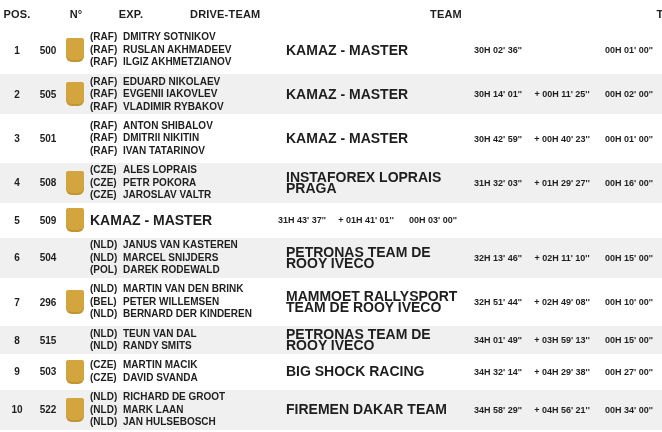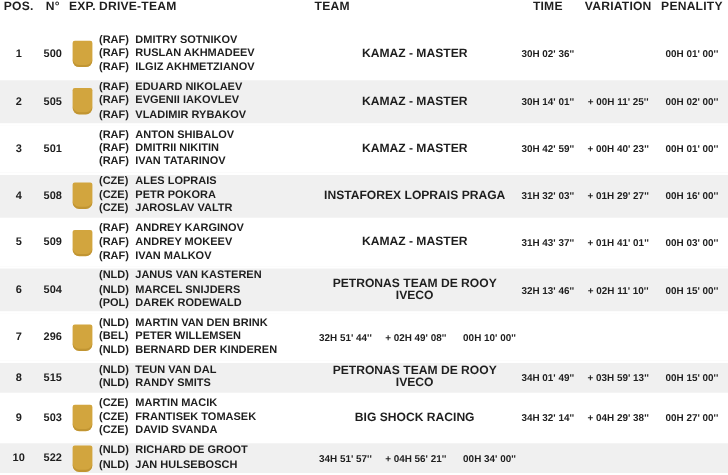--- a/index.html
+++ b/index.html
@@ -9,22 +9,22 @@
     font-family: "Liberation Sans", sans-serif;
     font-weight: 700;
     color: #1e1e1e;
     overflow: hidden;
   }
   .table { width: 662px; height: 432px; display: flex; flex-direction: column; }
 
   
   .hdr {
     height: 28px; flex: 0 0 28px;
-    display: flex; 
-    font-size: 11px; letter-spacing: 0.2px;
+    display: flex; align-items: center;
+    font-size: 11px; letter-spacing: 0.2px; gap: 28px;
   }
 
   
   .rows { flex: 1 1 auto; display: flex; flex-direction: column; }
   .row {
     flex: 1 1 auto;
     display: flex; align-items: center;
     background: #ffffff;
   }
   .row.alt {
@@ -36,30 +36,30 @@
   .c-pos  { width: 34px;  flex: 0 0 34px;  text-align: center; }
   .c-num  { width: 28px;  flex: 0 0 28px;  text-align: center; }
   .c-exp  { width: 26px;  flex: 0 0 26px;  display: flex; justify-content: center; align-items: center; }
   .c-crew { width: 196px; flex: 0 0 196px; padding-left: 2px; }
   .c-team { width: 184px; flex: 0 0 184px; padding-left: 2px; }
   .c-time { width: 60px;  flex: 0 0 60px;  text-align: center; }
   .c-var  { width: 68px;  flex: 0 0 68px;  text-align: center; }
   .c-pen  { width: 66px;  flex: 0 0 66px;  text-align: center; }
 
   .hdr .c-exp  { display: block; text-align: center; }
-  .hdr .c-crew, .hdr .c-team { text-align: left; }
+  .hdr .c-crew, .hdr .c-team { text-align: left; margin-left: 16px; }
 
   .row .c-pos, .row .c-num { font-size: 10px; }
   .row .c-time, .row .c-var, .row .c-pen { font-size: 9px; white-space: nowrap; }
 
   
   .crew-line { font-size: 10px; line-height: 12.4px; white-space: nowrap; }
   .crew-line .nat { display: inline-block; width: 33px; }
 
-  .team-name { font-size: 11px; line-height: 11px; text-align: center; }
+  .team-name { font-size: 14px; line-height: 11px; }
 
   
   .badge {
     width: 18px; height: 24px;
     background: #d2a53e;
     border-radius: 2px 2px 6px 6px;
     box-shadow: inset 0 -2px 0 rgba(164,120,30,0.35);
   }
 </style>
 </head>
@@ -158,27 +158,20 @@
     <div class="c-var">+ 01H 29' 27''</div>
     <div class="c-pen">00H 16' 00''</div>
   </div>
 
   <div class="row">
     <div class="c-pos">5</div>
     <div class="c-num">509</div>
     <div class="c-exp">
   <span class="badge"></span>
 </div>
-    <div class="c-crew">
-  <div class="crew-line"><span class="nat">(RAF)</span><span>ANDREY KARGINOV</span></div>
-
-  <div class="crew-line"><span class="nat">(RAF)</span><span>ANDREY MOKEEV</span></div>
-
-  <div class="crew-line"><span class="nat">(RAF)</span><span>IVAN MALKOV</span></div>
-</div>
     <div class="c-team">
       <div class="team-name">KAMAZ - MASTER</div>
     </div>
     <div class="c-time">31H 43' 37''</div>
     <div class="c-var">+ 01H 41' 01''</div>
     <div class="c-pen">00H 03' 00''</div>
   </div>
 
   <div class="row alt">
     <div class="c-pos">6</div>
@@ -205,20 +198,23 @@
     <div class="c-exp">
   <span class="badge"></span>
 </div>
     <div class="c-crew">
   <div class="crew-line"><span class="nat">(NLD)</span><span>MARTIN VAN DEN BRINK</span></div>
 
   <div class="crew-line"><span class="nat">(BEL)</span><span>PETER WILLEMSEN</span></div>
 
   <div class="crew-line"><span class="nat">(NLD)</span><span>BERNARD DER KINDEREN</span></div>
 </div>
+    <div class="c-team">
+      <div class="team-name">MAMMOET RALLYSPORT TEAM DE ROOY IVECO</div>
+    </div>
     <div class="c-time">32H 51' 44''</div>
     <div class="c-var">+ 02H 49' 08''</div>
     <div class="c-pen">00H 10' 00''</div>
   </div>
 
   <div class="row alt">
     <div class="c-pos">8</div>
     <div class="c-num">515</div>
     <div class="c-exp"></div>
     <div class="c-crew">
@@ -237,42 +233,45 @@
 
   <div class="row">
     <div class="c-pos">9</div>
     <div class="c-num">503</div>
     <div class="c-exp">
   <span class="badge"></span>
 </div>
     <div class="c-crew">
   <div class="crew-line"><span class="nat">(CZE)</span><span>MARTIN MACIK</span></div>
 
-  <div class="crew-line"><span class="nat">(CZE)</span><span>FRANTISEK TOMASEK</span></div>
 
   <div class="crew-line"><span class="nat">(CZE)</span><span>DAVID SVANDA</span></div>
 </div>
     <div class="c-team">
       <div class="team-name">BIG SHOCK RACING</div>
     </div>
     <div class="c-time">34H 32' 14''</div>
     <div class="c-var">+ 04H 29' 38''</div>
     <div class="c-pen">00H 27' 00''</div>
   </div>
 
   <div class="row alt">
     <div class="c-pos">10</div>
     <div class="c-num">522</div>
     <div class="c-exp">
   <span class="badge"></span>
 </div>
     <div class="c-crew">
   <div class="crew-line"><span class="nat">(NLD)</span><span>RICHARD DE GROOT</span></div>
 
+  <div class="crew-line"><span class="nat">(NLD)</span><span>MARK LAAN</span></div>
 
   <div class="crew-line"><span class="nat">(NLD)</span><span>JAN HULSEBOSCH</span></div>
 </div>
-    <div class="c-time">34H 51' 57''</div>
+    <div class="c-team">
+      <div class="team-name">FIREMEN DAKAR TEAM</div>
+    </div>
+    <div class="c-time">34H 58' 29''</div>
     <div class="c-var">+ 04H 56' 21''</div>
     <div class="c-pen">00H 34' 00''</div>
   </div>
 </div>
 </div>
 
 </body></html>

